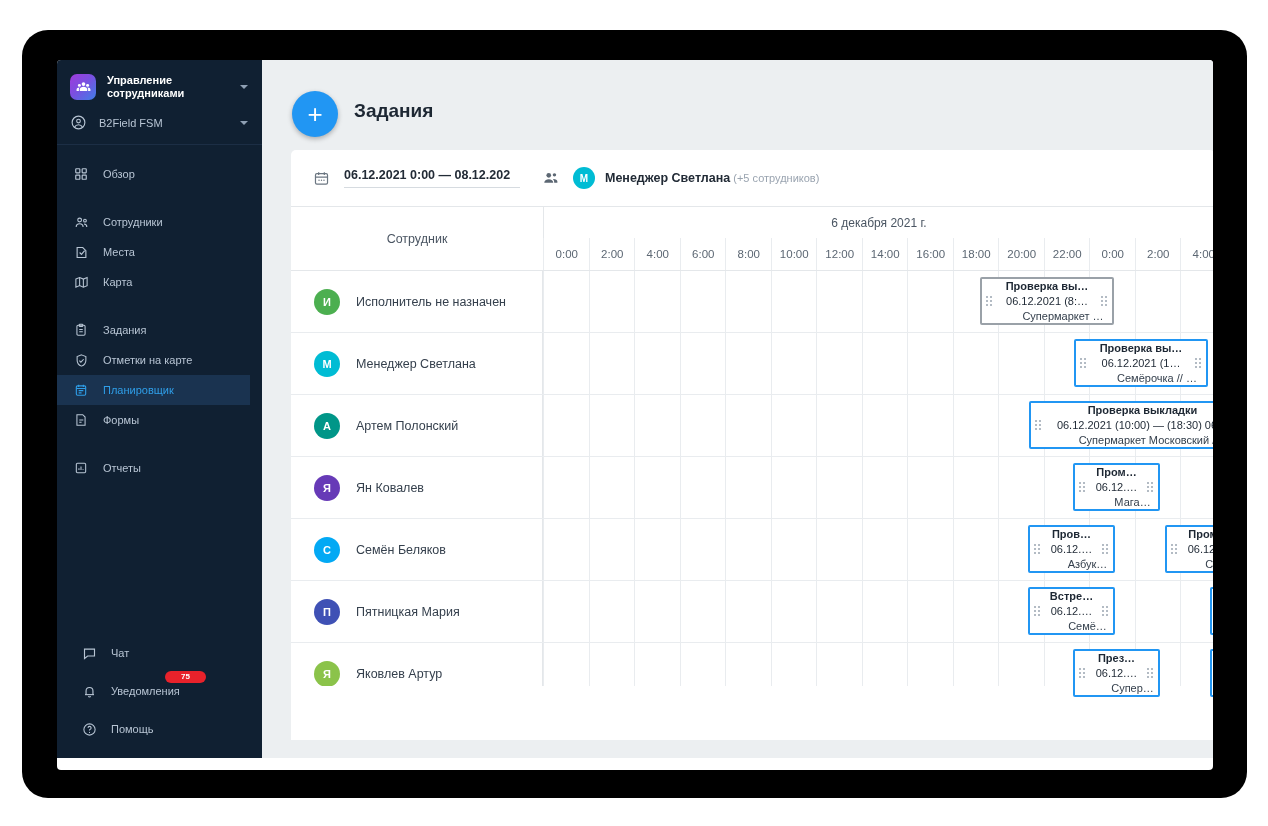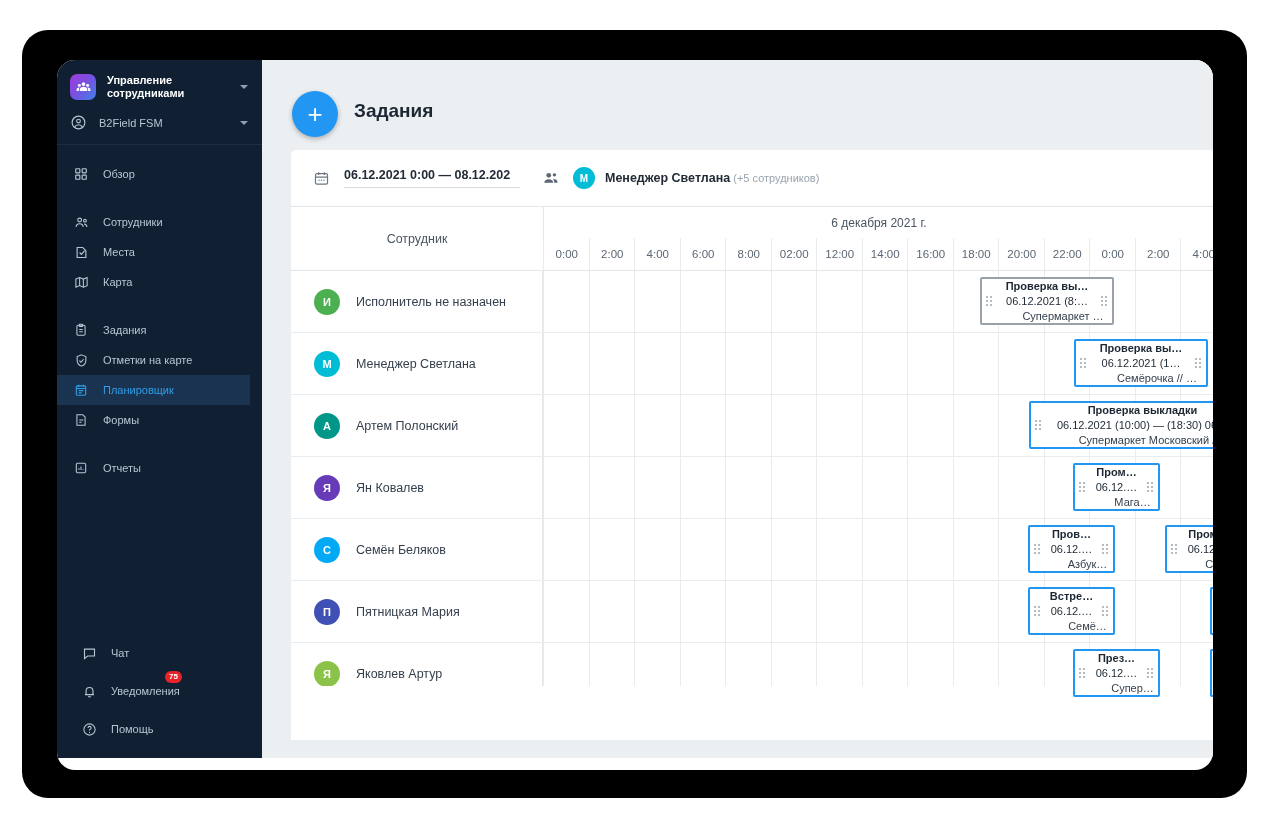--- a/index.html
+++ b/index.html
@@ -10,21 +10,21 @@
   }
   #root{position:relative;width:1268px;height:826px;}
 
   
   .bezel{
     position:absolute;left:22px;top:30px;width:1225px;height:768px;
     background:#000000;border-radius:26px;
   }
   .screen{
     position:absolute;left:57px;top:60px;width:1156px;height:710px;
-    background:#ffffff;border-radius:18px;overflow:hidden;
+    background:#ffffff;border-radius:4px;overflow:hidden;
     display:flex;
   }
 
   
   .sidebar{
     width:205px;height:698px;background:#102032;
     position:relative;flex:0 0 205px;color:#c7d2de;
   }
   .brand{display:flex;align-items:center;padding:14px 0 10px 13px;}
   .brand-logo{
@@ -50,21 +50,21 @@
     font-size:11px;color:#b8c5d4;position:relative;
   }
   .nav-item.active{background:#1a3350;color:#2f9ee8;}
   .nav-item .ico{width:18px;height:18px;flex:0 0 18px;display:flex;align-items:center;justify-content:center;}
   .nav-item .lbl{margin-left:13px;white-space:nowrap;}
   .nav-spacer{height:18px;}
 
   .sb-bottom{position:absolute;left:8px;bottom:14px;width:100%;}
   .badge{
     position:absolute;left:100px;top:-5px;background:#e8222b;color:#fff;
-    font-size:8px;font-weight:bold;border-radius:7px;padding:1px 4px;line-height:10px;
+    font-size:8px;font-weight:bold;border-radius:7px;padding:1px 16px;line-height:10px;
   }
 
   
   .main{flex:1;height:698px;background:#eceff1;position:relative;overflow:hidden;}
   .topbar{height:90px;position:relative;background:#eceff1;}
   .fab{
     position:absolute;left:30px;top:31px;width:46px;height:46px;border-radius:50%;
     background:#2196f3;box-shadow:0 2px 5px rgba(0,0,0,.28);
     display:flex;align-items:center;justify-content:center;color:#fff;
     font-size:26px;font-weight:300;line-height:1;
@@ -355,21 +355,21 @@
 
           <div class="thead">
             <div class="emp-col-head">Сотрудник</div>
             <div class="day-head">6 декабря 2021 г.</div>
             <div class="hour-head" id="hour-head">
                 <div class="hour-cell" style="left: 0px;">0:00</div>
                 <div class="hour-cell" style="left: 45.5px;">2:00</div>
                 <div class="hour-cell" style="left: 91px;">4:00</div>
                 <div class="hour-cell" style="left: 136.5px;">6:00</div>
                 <div class="hour-cell" style="left: 182px;">8:00</div>
-                <div class="hour-cell" style="left: 227.5px;">02:00</div>
+                <div class="hour-cell" style="left: 227.5px;">10:00</div>
                 <div class="hour-cell" style="left: 273px;">12:00</div>
                 <div class="hour-cell" style="left: 318.5px;">14:00</div>
                 <div class="hour-cell" style="left: 364px;">16:00</div>
                 <div class="hour-cell" style="left: 409.5px;">18:00</div>
                 <div class="hour-cell" style="left: 455px;">20:00</div>
                 <div class="hour-cell" style="left: 500.5px;">22:00</div>
                 <div class="hour-cell" style="left: 546px;">0:00</div>
                 <div class="hour-cell" style="left: 591.5px;">2:00</div>
                 <div class="hour-cell" style="left: 637px;">4:00</div>
               </div>

